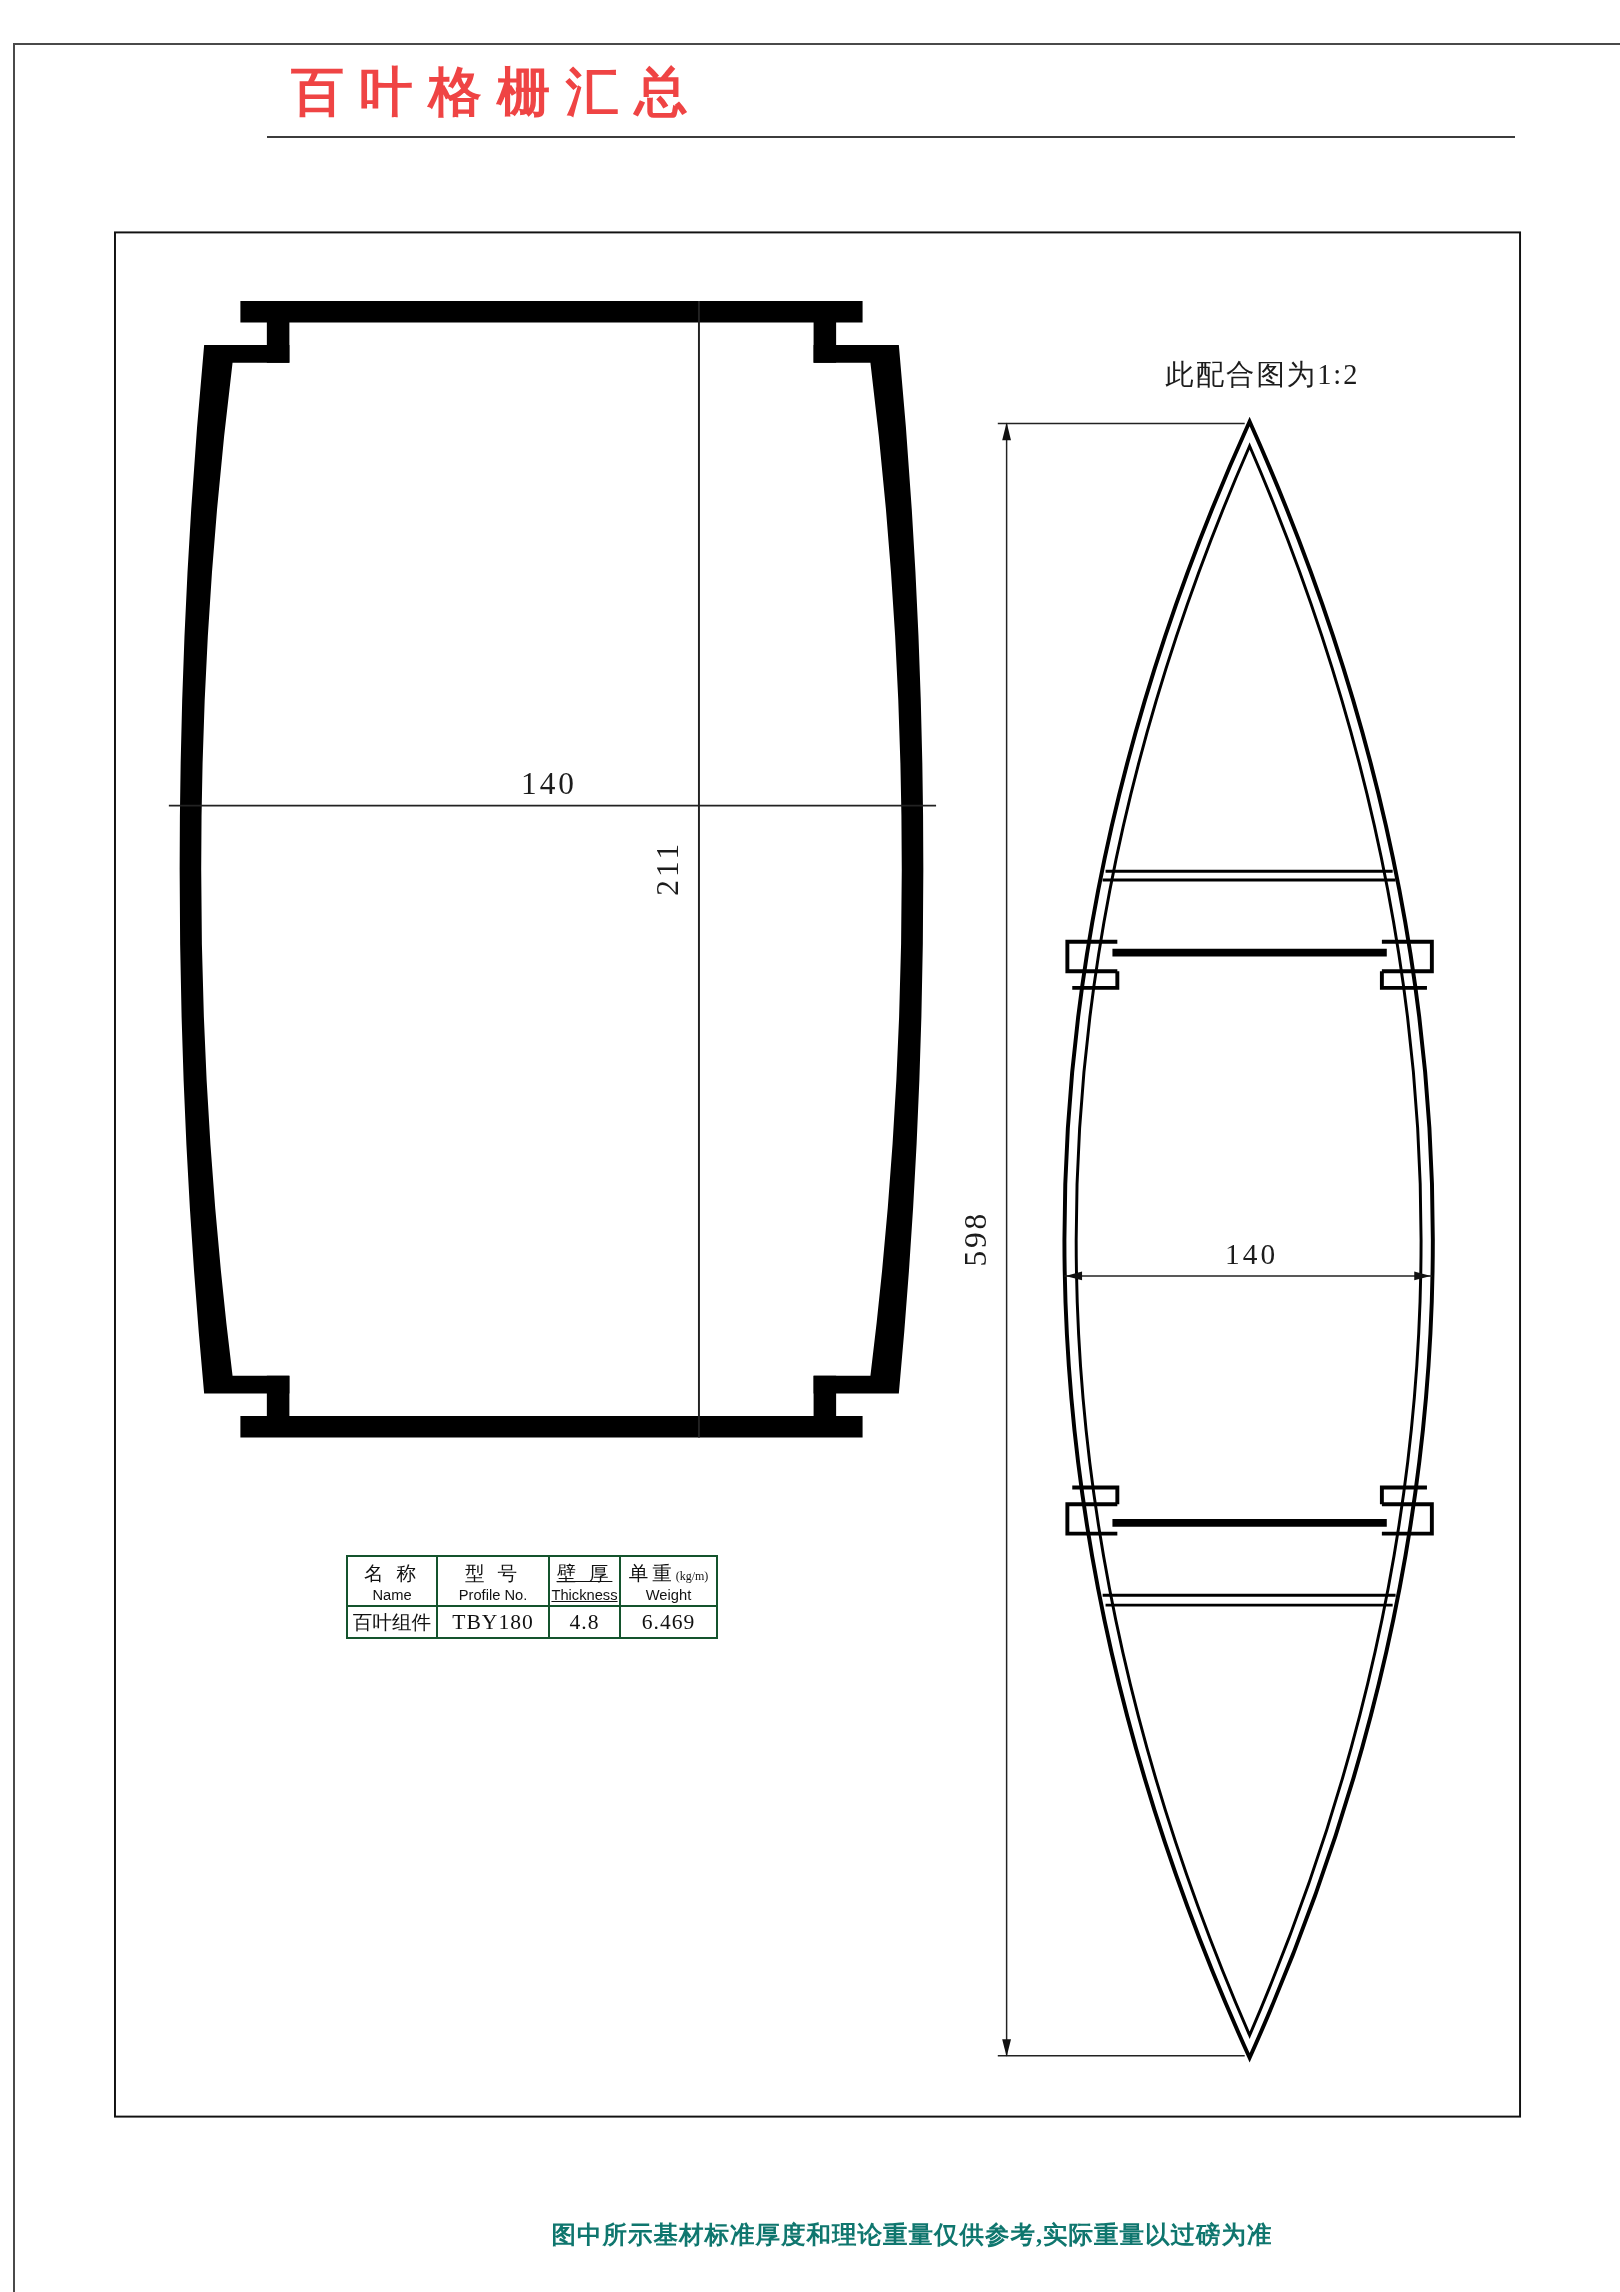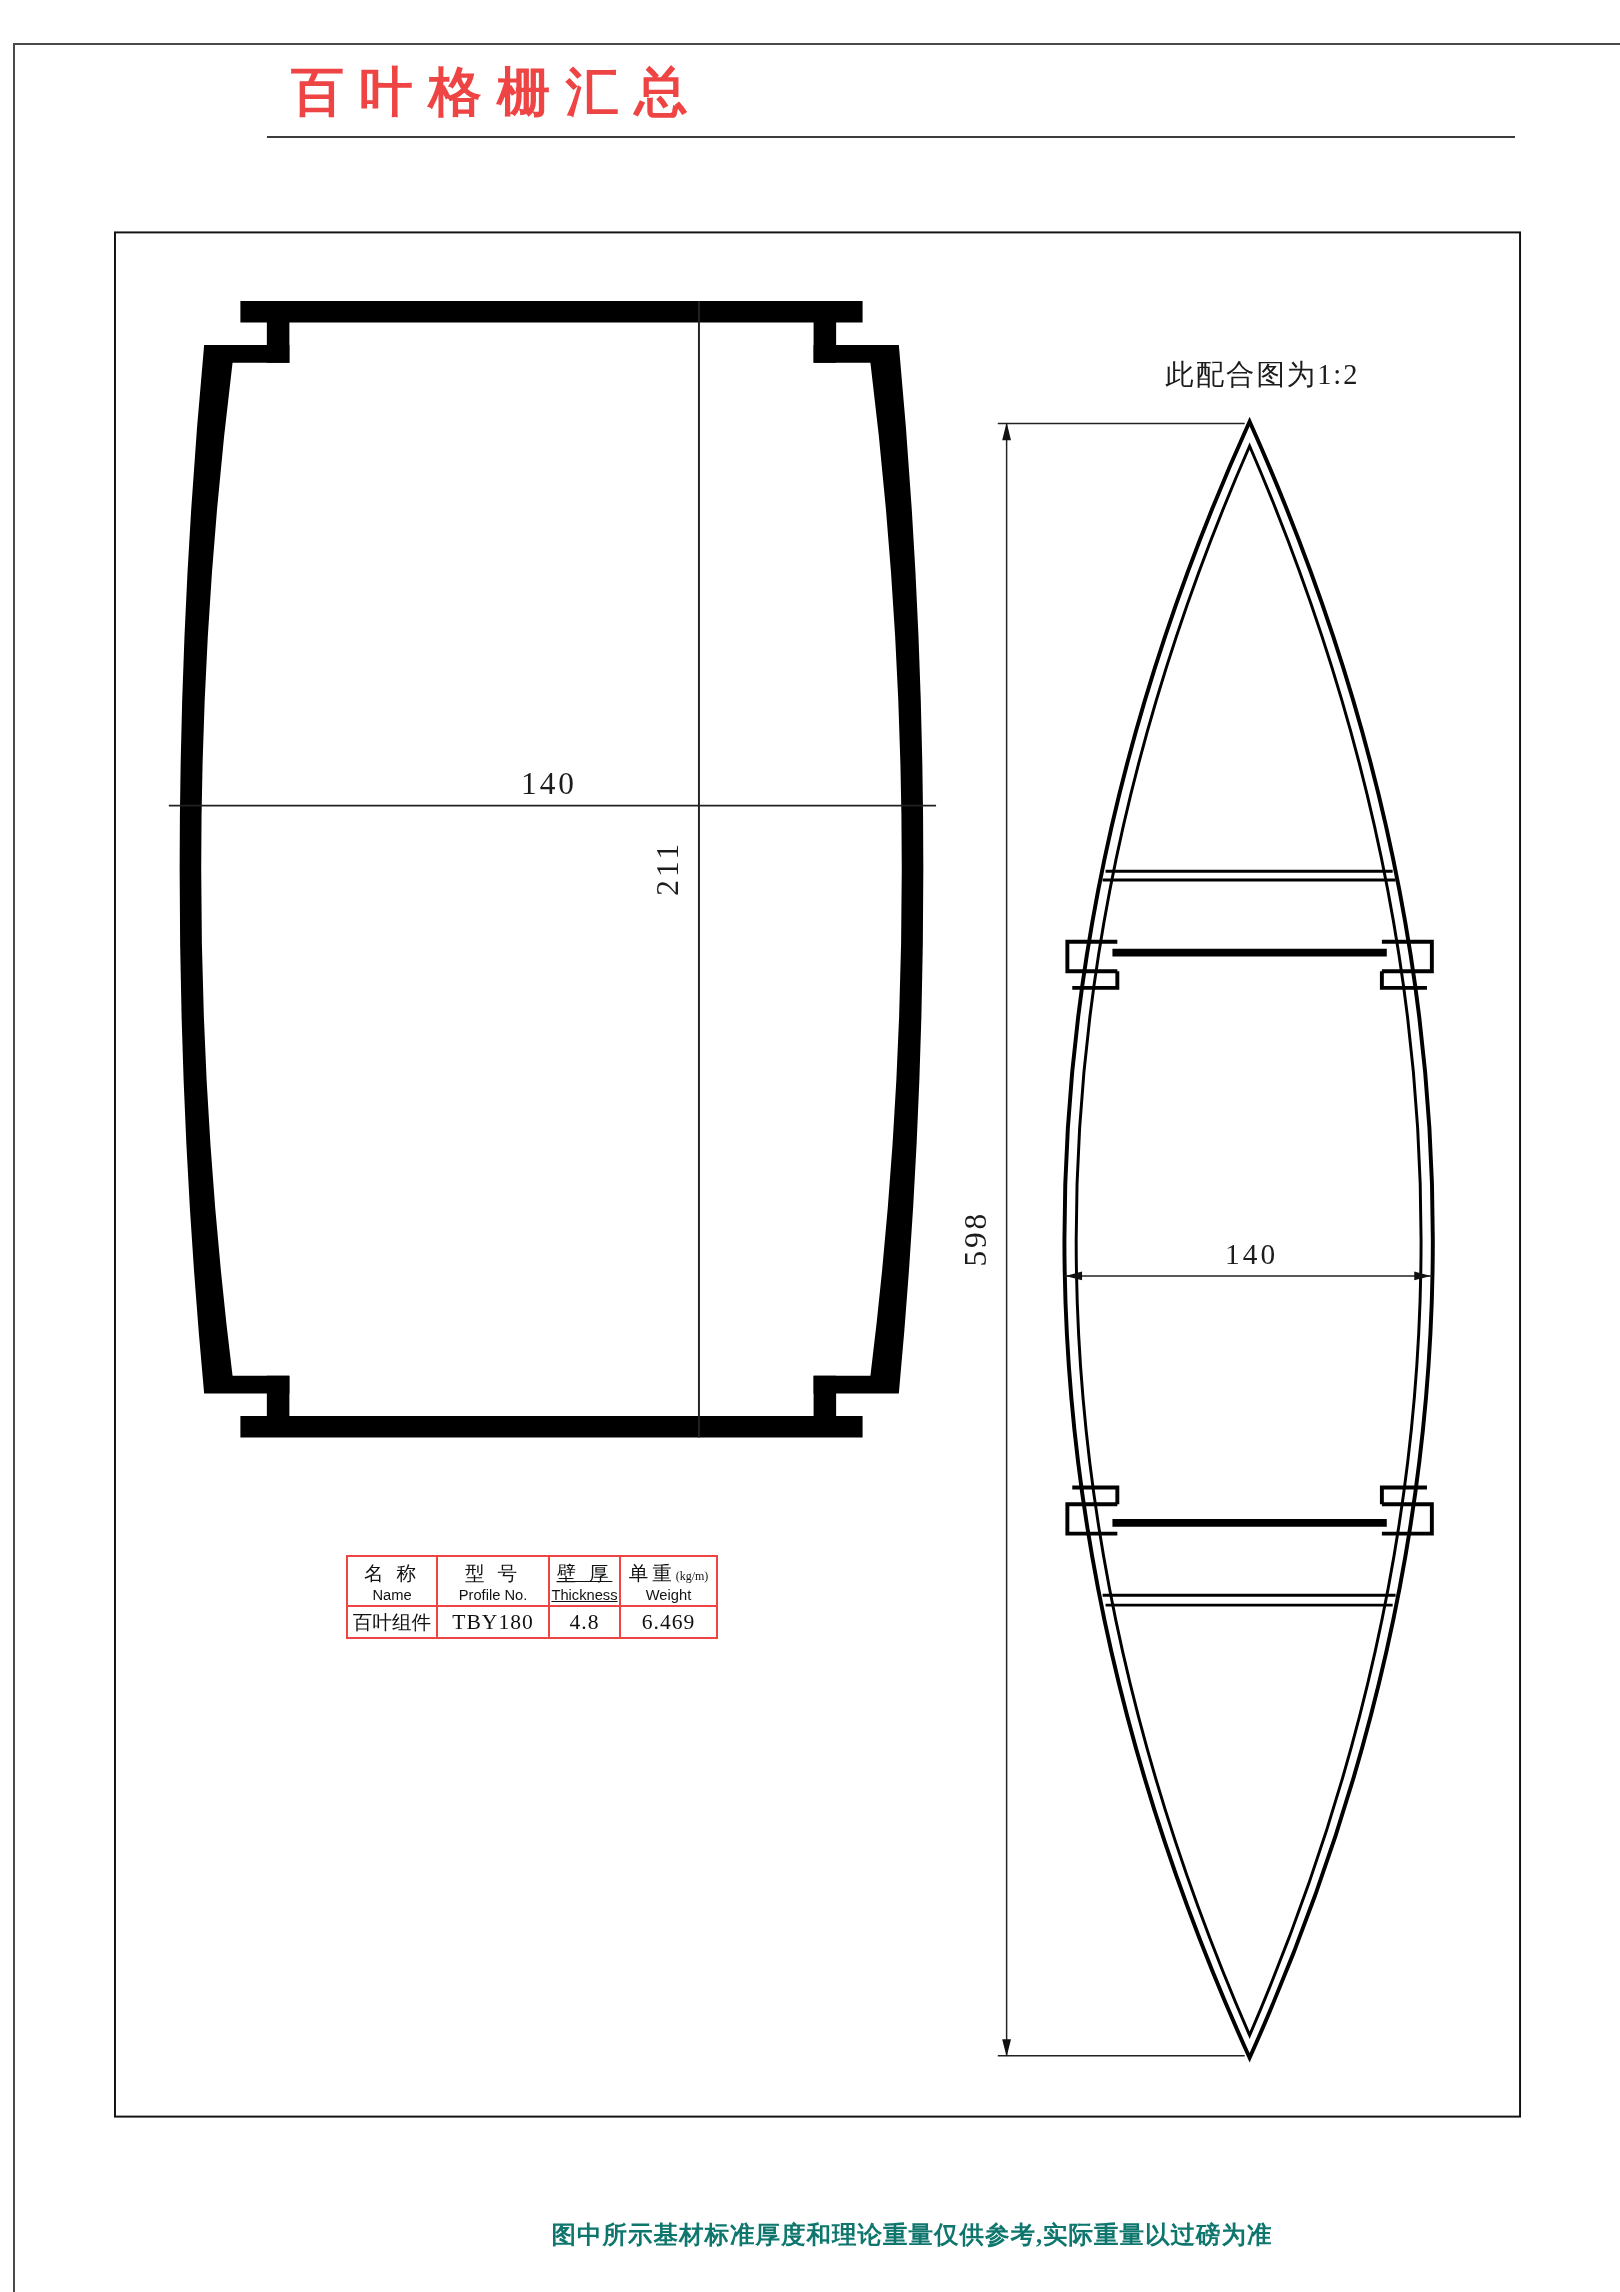--- a/index.html
+++ b/index.html
@@ -37,21 +37,21 @@
   .title-underline{position:absolute;left:267px;top:136px;width:1248px;height:2px;background:#3c3c3c;}
 
   
   .drawing-svg{position:absolute;left:114px;top:231px;width:1408px;height:1888px;}
 
   .dimtext{font-family:"Liberation Serif",serif;fill:#1c1c1c;}
 
   
   .spec-table-wrap{position:absolute;left:346px;top:1555px;}
   table.spec{border-collapse:collapse;table-layout:fixed;background:#fff;}
-  table.spec td{border:2px solid #ef4444;text-align:center;vertical-align:middle;padding:0 1px;color:#111;}
+  table.spec td{border:2px solid #14532d;text-align:center;vertical-align:middle;padding:0 1px;color:#111;}
   .c0{width:86px;} .c1{width:108px;border-radius:7px;} .c2{width:67px;text-decoration:underline;} .c3{width:93px;}
   .hrow{height:50px;}
   .drow{height:32px;}
   .hcn{font-size:19.6px;letter-spacing:3.9px;font-family:"Liberation Serif",serif;white-space:nowrap;}
   .hcn .unit{font-size:12px;letter-spacing:0;}
   .hen{font-size:14.7px;font-family:"Liberation Sans",sans-serif;white-space:nowrap;}
   .dcn{font-size:19.6px;font-family:"Liberation Serif",serif;white-space:nowrap;}
   .dnum{font-size:21.6px;font-family:Liberation Serif, serif;letter-spacing:1px;}
 
   

